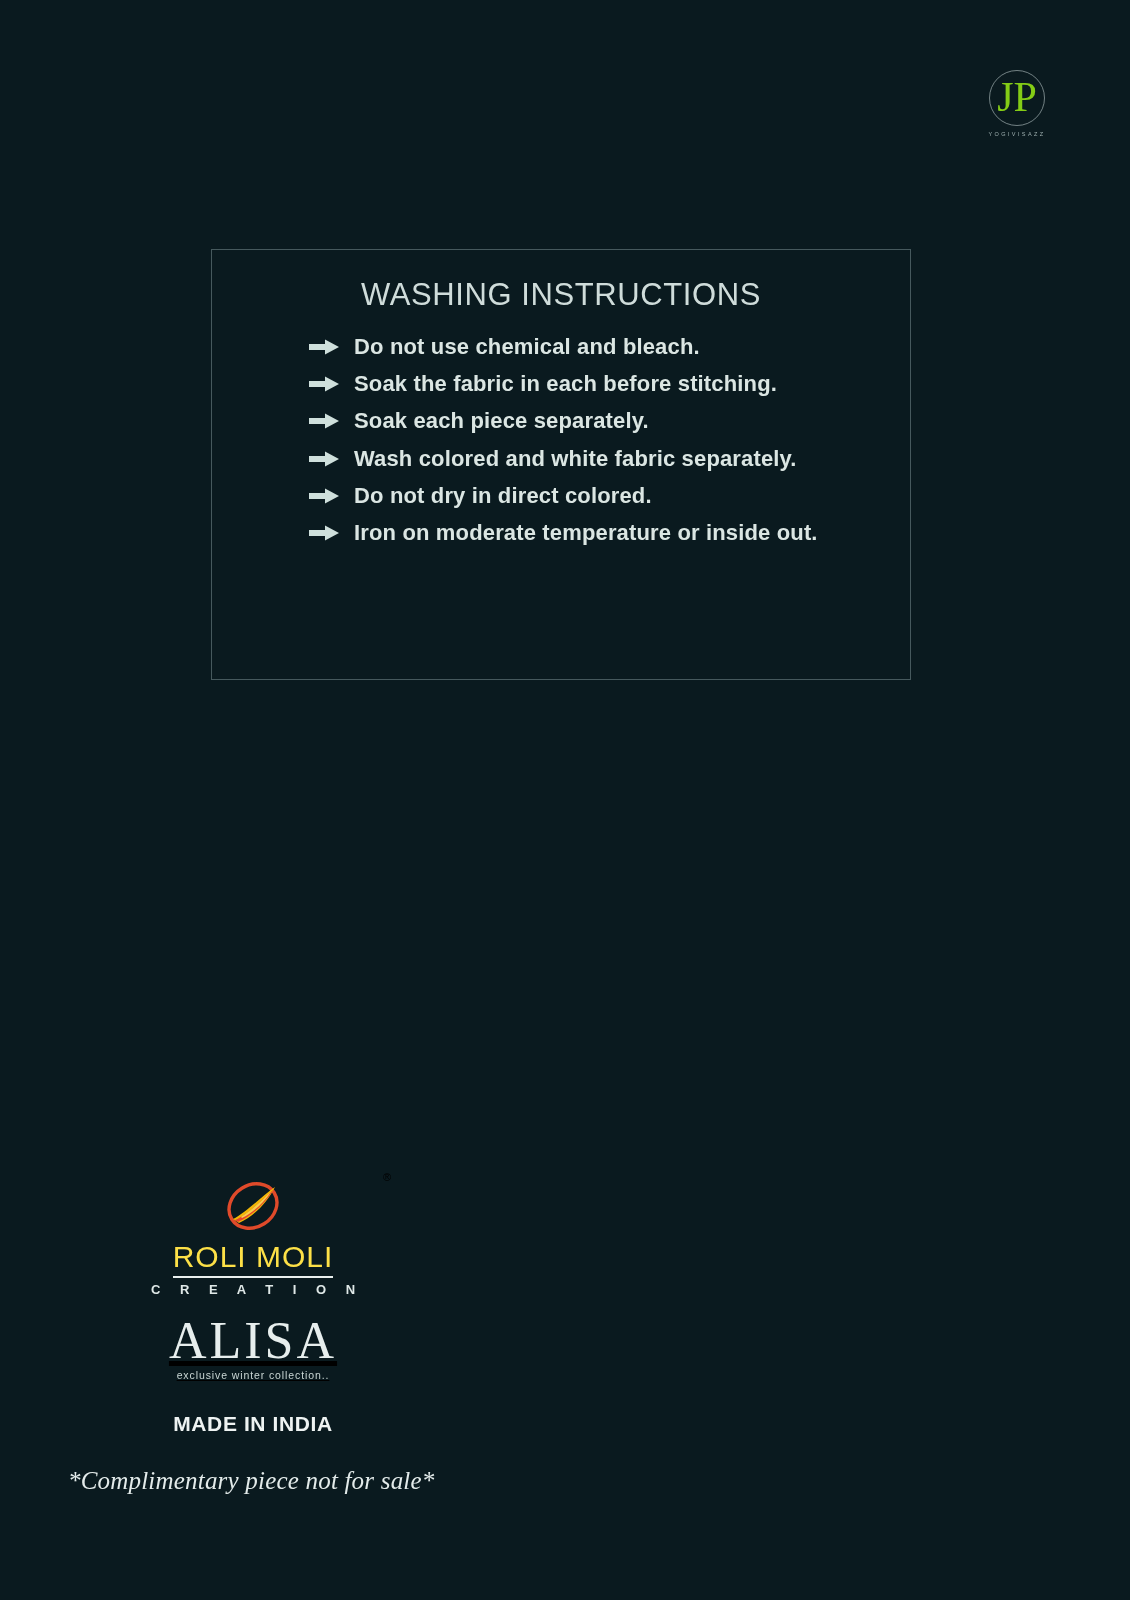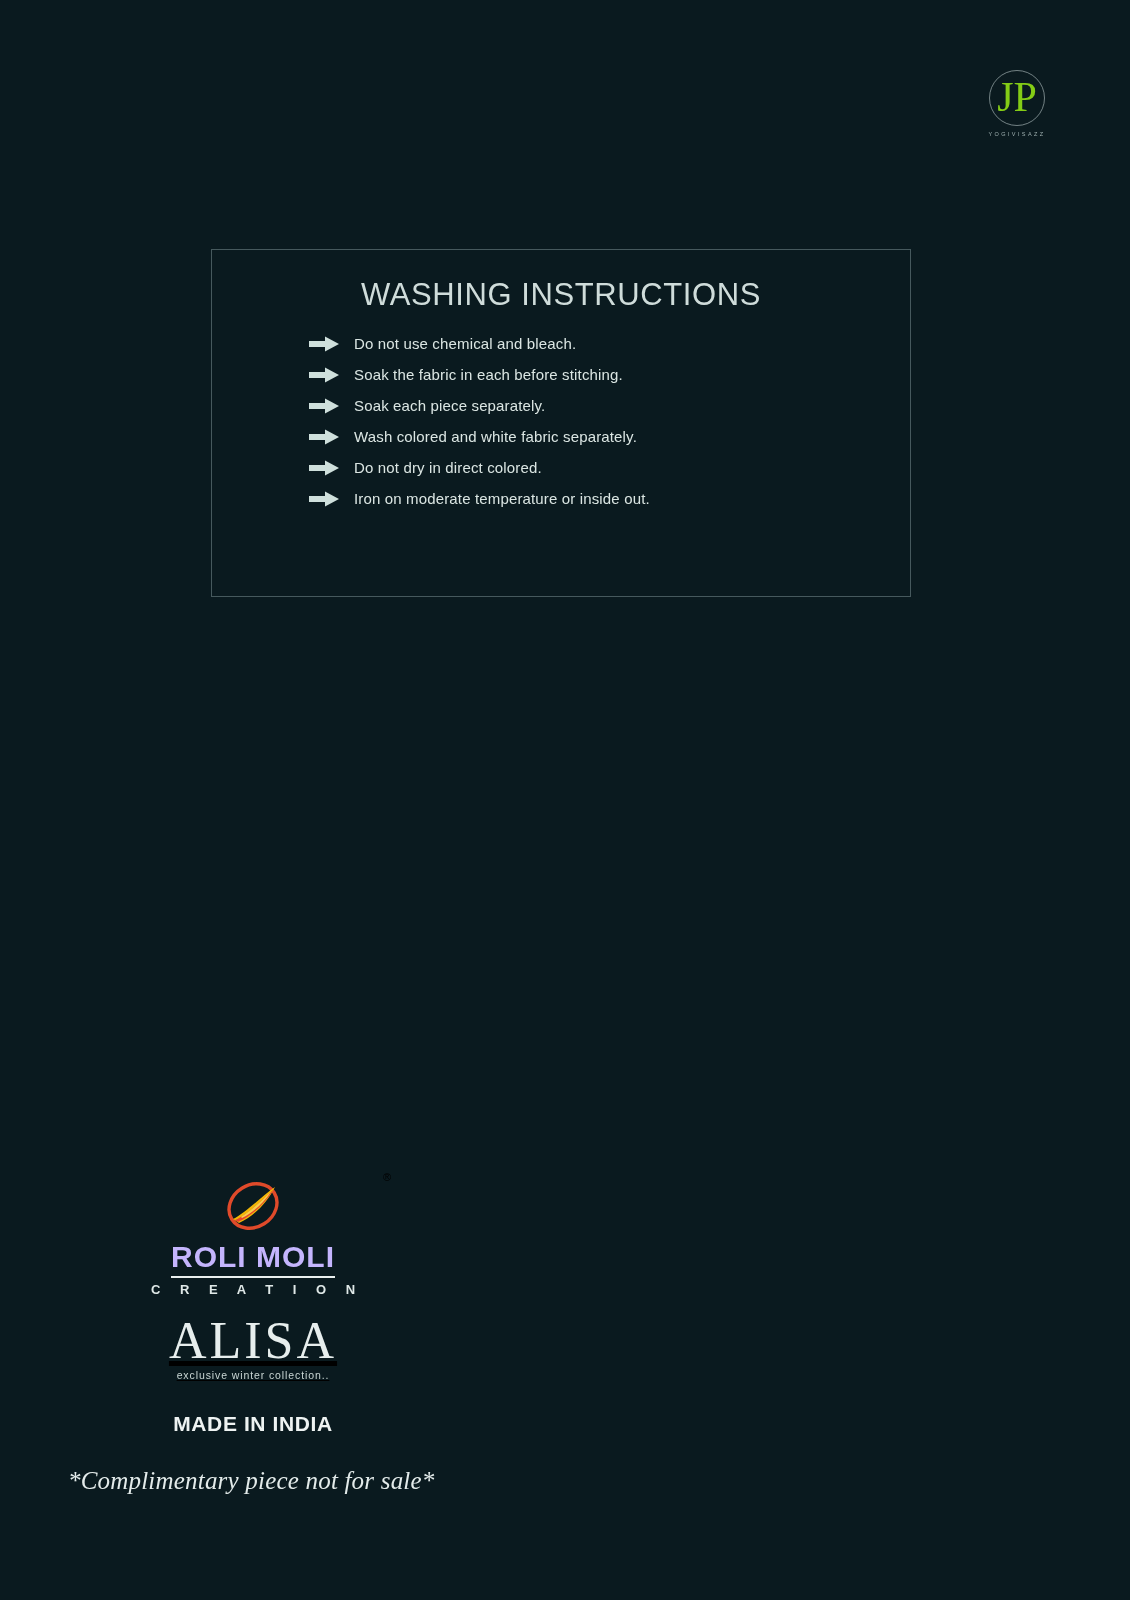--- a/index.html
+++ b/index.html
@@ -53,21 +53,21 @@
     text-transform: uppercase;
     white-space: nowrap;
   }
 
   
   #wash-panel {
     position: absolute;
     left: 211px;
     top: 249px;
     width: 700px;
-    height: 348px;
+    height: 431px;
     border: 1px solid #46595d;
     box-sizing: border-box;
   }
   #wash-title {
     text-align: center;
     color: #cfdcda;
     font-size: 31px;
     letter-spacing: 0.6px;
     font-weight: 400;
     margin-top: 27px;
@@ -85,22 +85,22 @@
   }
   #wash-list li .arrow {
     flex: 0 0 auto;
     width: 32px;
     height: 18px;
     margin-right: 14px;
     display: block;
   }
   #wash-list li .txt {
     color: #dbe6e3;
-    font-size: 15px;
-    font-weight: normal;
+    font-size: 22px;
+    font-weight: bold;
     letter-spacing: 0.15px;
     line-height: 1.1;
   }
 
   
   #brand-block {
     position: absolute;
     left: 0;
     top: 1175px;
     width: 1130px;
@@ -114,23 +114,23 @@
   }
   #rm-flame {
     width: 72px;
     height: 62px;
     margin: 0 auto 3px auto;
     display: block;
   }
   #rm-name {
     position: relative;
     display: inline-block;
-    color: #c4b5fd;
+    color: #fde047;
     font-size: 30px;
-    font-weight: bold;
+    font-weight: normal;
     letter-spacing: 1px;
     border-bottom: 2px solid #e9efee;
     padding-bottom: 2px;
   }
   #rm-reg {
     position: absolute;
     top: -4px;
     right: -13px;
     font-size: 11px;
     font-weight: normal;

